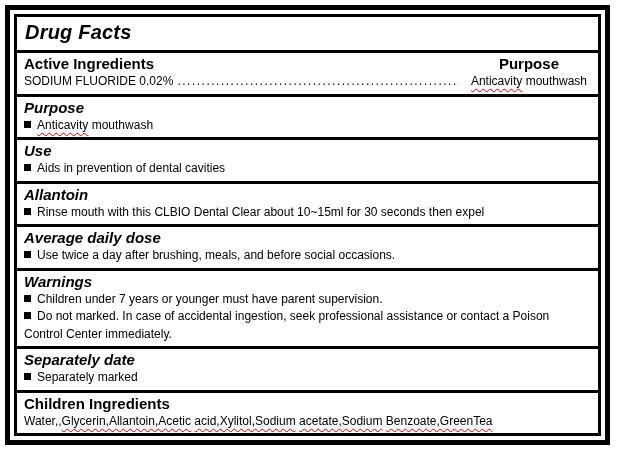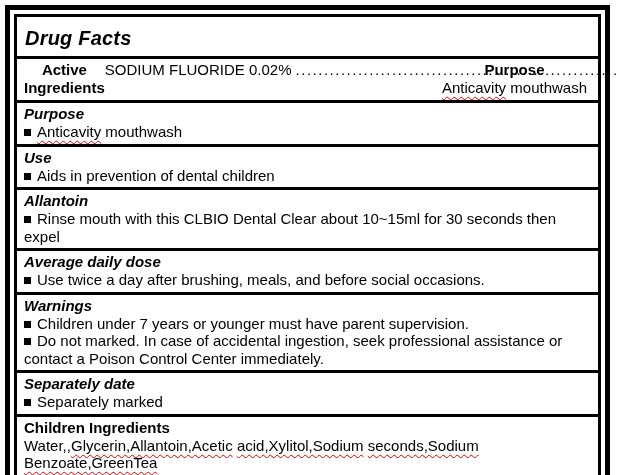--- a/index.html
+++ b/index.html
@@ -15,47 +15,47 @@
     position:absolute; left:5px; top:5px; width:605px;
     border:5px solid #000;
     background:#fff;
   }
   .label-inner {
     margin:4px;
     border:3px solid #000;
   }
   .row { padding:2px 7px 3px 7px; }
   .row + .row { border-top:3px solid #000; }
-  .title-row { padding:9px 8px 6px 8px;border-radius:9px; }
+  .title-row { padding:3px 8px 6px 8px;border-radius:9px; }
   .title-text {
     font-size:20px; font-weight:bold; font-style:italic;
     line-height:24px; letter-spacing:0.2px;
   }
   .h-italic {
     font-size:15px; font-weight:bold; font-style:italic; line-height:18px;
   }
   .h-bold {
     font-size:15px; font-weight:bold; line-height:18px;
   }
-  .body-line { font-size:15px; line-height:17.5px; }
+  .body-line { font-size:12px; line-height:17.5px; }
   .bullet {
     display:inline-block; width:7px; height:7px; background:#000;
     margin-right:6px; vertical-align:1px;
   }
   .sq {
     text-decoration:underline;
     text-decoration-style:wavy;
     text-decoration-color:#e60000;
     text-decoration-thickness:1px;
     text-underline-offset:3px;
     text-decoration-skip-ink:none;
   }
   
   .ai-row { display:flex; }
-  .ai-left { flex:1; min-width:0; display:flex; flex-direction:row;text-align:center; }
+  .ai-left { flex:1; min-width:0; display:flex; flex-direction:column; }
   .ai-name-line { display:flex; align-items:baseline; }
   .ai-name { white-space:nowrap; }
   .ai-dots {
     flex:1; overflow:hidden; white-space:nowrap;
     letter-spacing:1.5px; margin-left:4px;
   }
   .ai-right {
     display:flex; flex-direction:column; align-items:center;
     padding-left:12px; padding-right:4px;
   }
@@ -85,21 +85,21 @@
       </div>
     </div>
 
     <div class="row">
       <div class="h-italic">Purpose</div>
       <div class="body-line"><span class="bullet"></span><span class="sq">Anticavity</span><span> mouthwash</span></div>
     </div>
 
     <div class="row">
       <div class="h-italic">Use</div>
-      <div class="body-line"><span class="bullet"></span><span>Aids in prevention of dental children</span></div>
+      <div class="body-line"><span class="bullet"></span><span>Aids in prevention of dental cavities</span></div>
     </div>
 
     <div class="row">
       <div class="h-italic">Allantoin</div>
       <div class="body-line"><span class="bullet"></span><span>Rinse mouth with this CLBIO Dental Clear about 10~15ml for 30 seconds then expel</span></div>
     </div>
 
     <div class="row">
       <div class="h-italic">Average daily dose</div>
       <div class="body-line"><span class="bullet"></span><span>Use twice a day after brushing, meals, and before social occasions.</span></div>
@@ -111,18 +111,18 @@
       <div class="body-line"><span class="bullet"></span><span>Do not marked. In case of accidental ingestion, seek professional assistance or contact a Poison Control Center immediately.</span></div>
     </div>
 
     <div class="row">
       <div class="h-italic">Separately date</div>
       <div class="body-line"><span class="bullet"></span><span>Separately marked</span></div>
     </div>
 
     <div class="row">
       <div class="h-bold">Children Ingredients</div>
-      <div class="body-line"><span>Water,,</span><span class="sq">Glycerin,Allantoin,Acetic</span><span> </span><span class="sq">acid,Xylitol,Sodium</span><span> </span><span class="sq">seconds,Sodium</span><span> </span><span class="sq">Benzoate,GreenTea</span></div>
+      <div class="body-line"><span>Water,,</span><span class="sq">Glycerin,Allantoin,Acetic</span><span> </span><span class="sq">acid,Xylitol,Sodium</span><span> </span><span class="sq">acetate,Sodium</span><span> </span><span class="sq">Benzoate,GreenTea</span></div>
 
     </div>
 
   </div>
 </div>
 
 </body></html>

